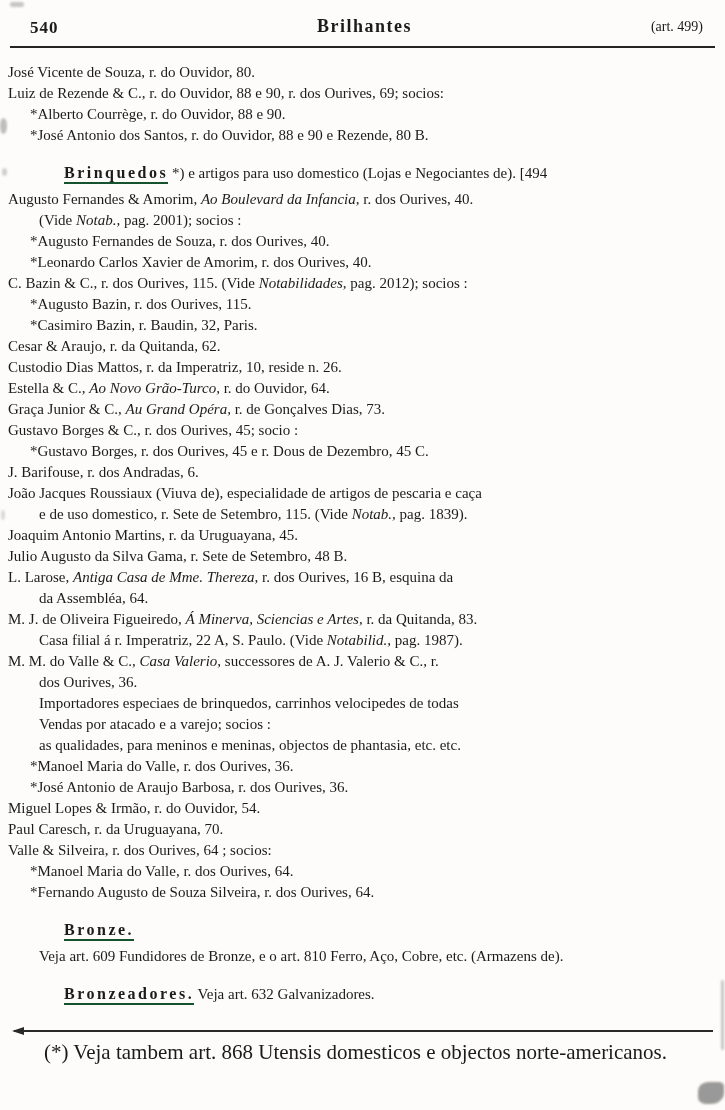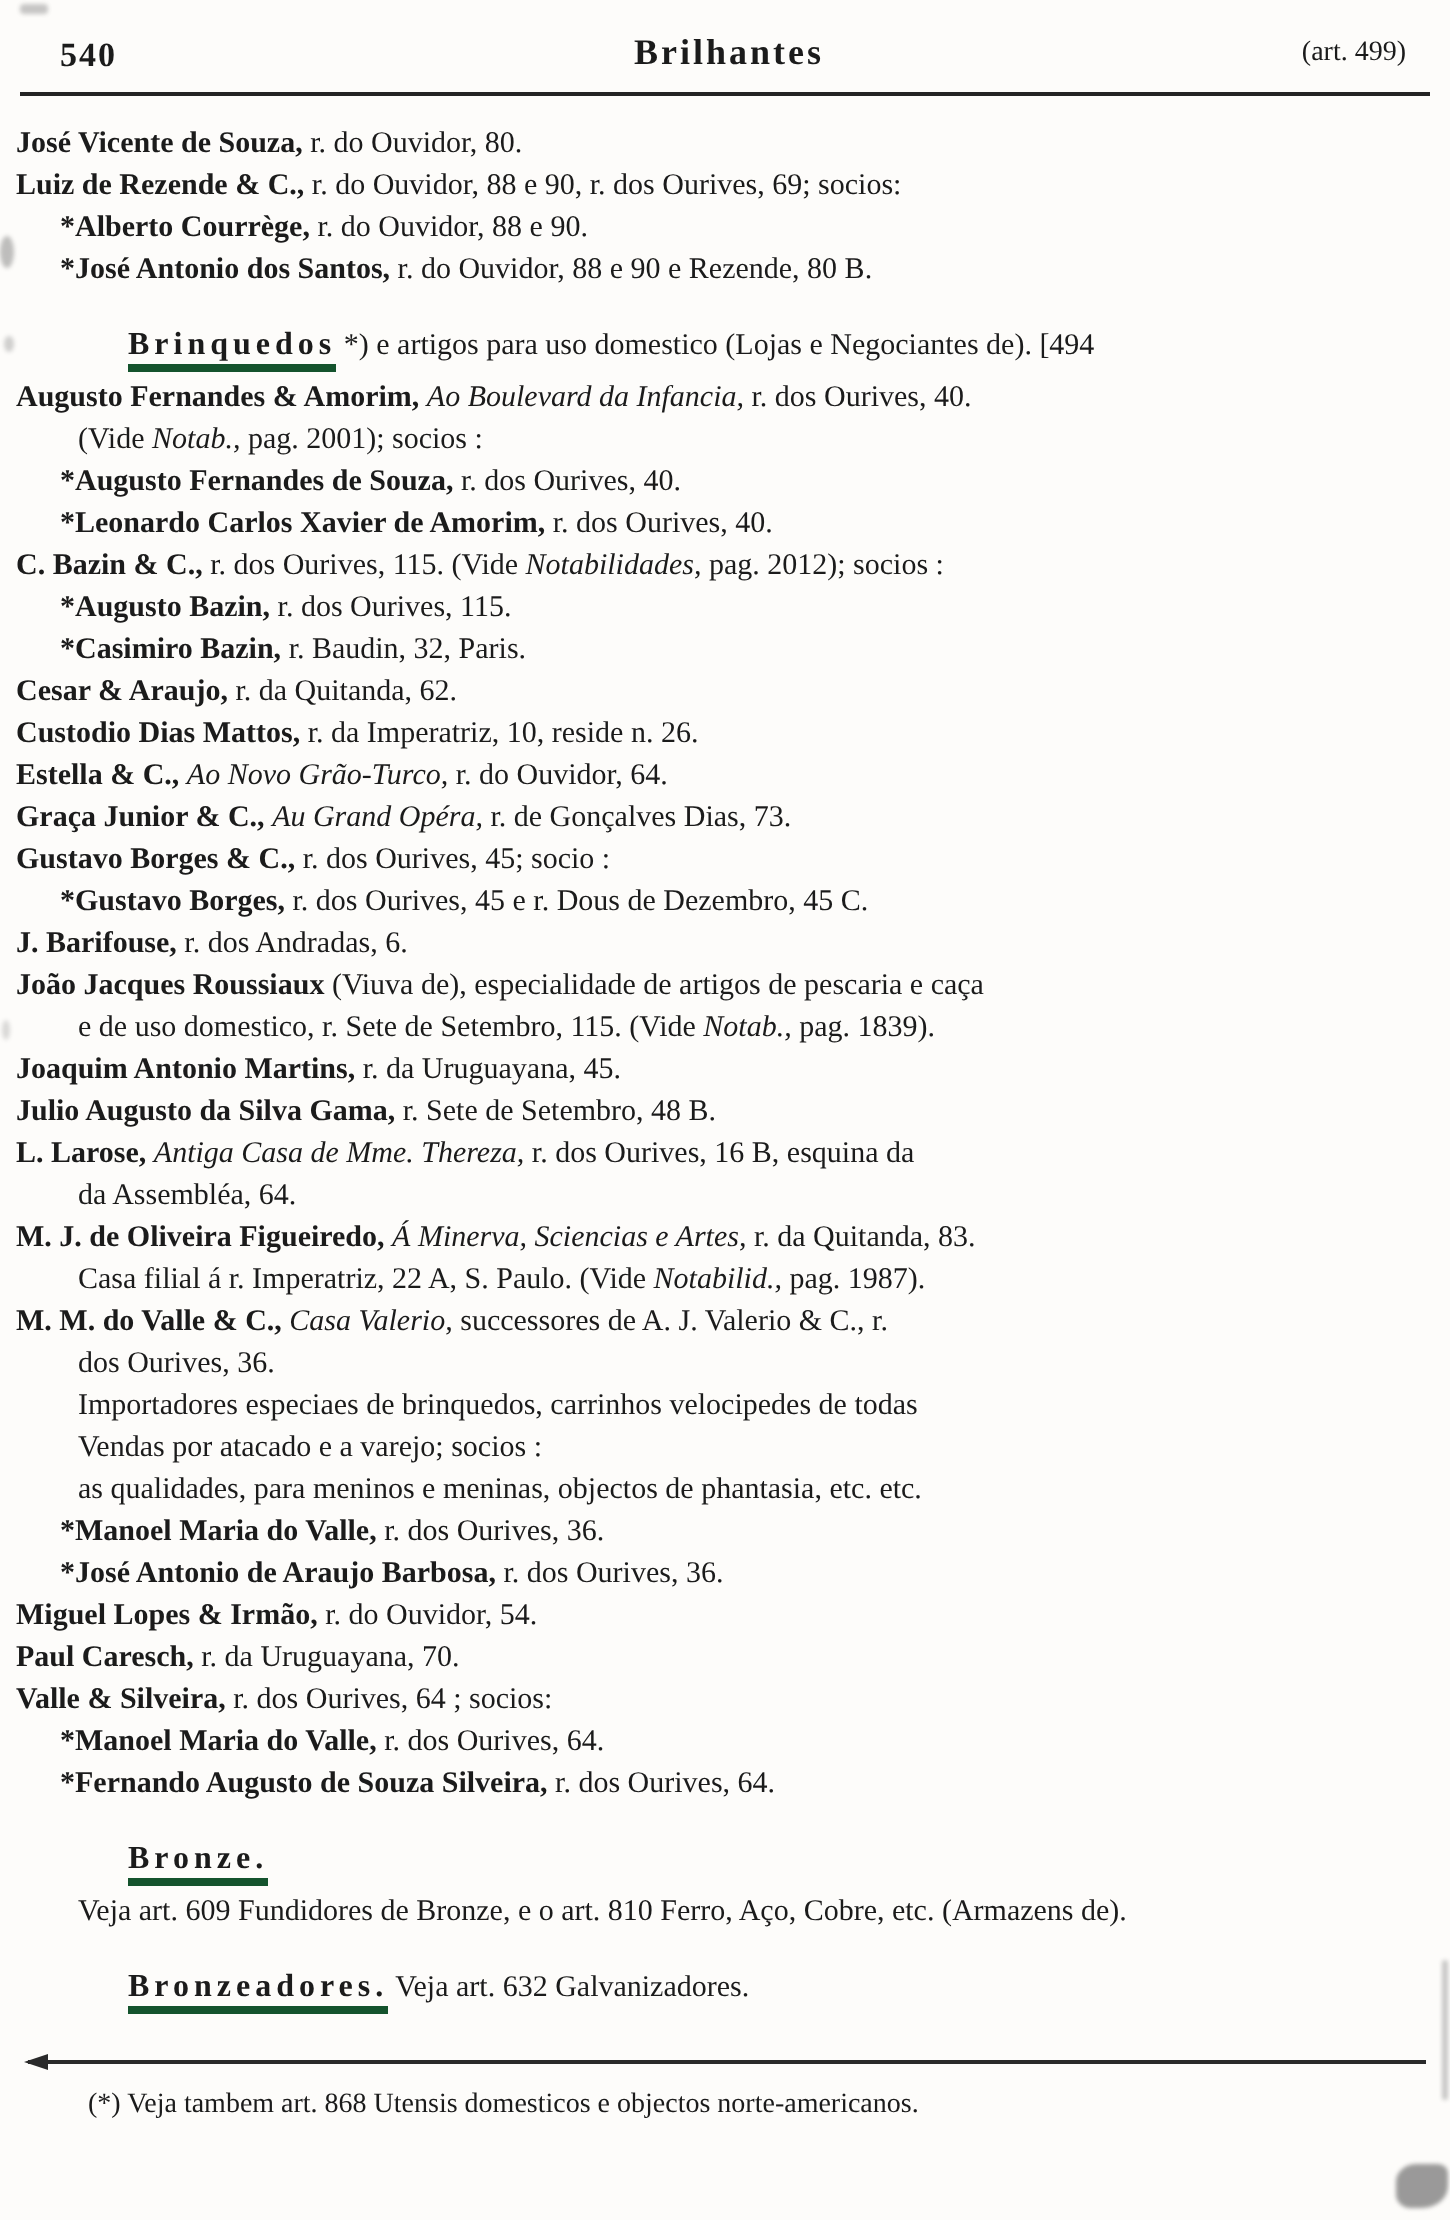--- a/index.html
+++ b/index.html
@@ -23,40 +23,40 @@
   .page-title { position:absolute; left:50%; transform:translateX(-50%); top:0; font-weight:bold; font-size:18px; letter-spacing:1.5px; }
   .art-ref { position:absolute; right:0; top:3px; font-size:14px; }
   .header-rule { margin:4px 10px 0 10px; border-bottom:2px solid #242424; }
 
   
   .content { margin:14px 10px 0 8px; font-size:15px; }
   .line { line-height:21px; }
   .l-entry   { margin-left:0; }
   .l-partner { margin-left:22px; }
   .l-cont    { margin-left:31px; }
-  .bd { font-weight:bold;text-align:center; }
+  .bd { font-weight:normal;text-align:center; }
   .it { font-style:italic; }
 
   .section-line { margin:15px 0 4px 56px; line-height:23px; font-size:15px; }
   .section-head {
     font-weight:bold; font-size:16px; letter-spacing:2.5px;
-    border-bottom:4px solid #14532d; padding-bottom:1px;text-align:right;
+    border-bottom:2px solid #14532d; padding-bottom:1px;text-align:right;
   }
   .section-tail { letter-spacing:0; }
 
   
   .footnote-rule { position:relative; margin:24px 12px 0 14px; border-top:2px solid #2a2a2a; }
   .arrow-mark {
     position:absolute; left:-2px; top:-5px;
     width:0; height:0;
     border-right:12px solid #2a2a2a;
     border-top:4px solid transparent;
     border-bottom:4px solid transparent;
   }
-  .footnote { margin:10px 20px 0 44px; font-size:14px; line-height:21px; }
+  .footnote { margin:10px 20px 0 44px; font-size:21px; line-height:21px; }
 
   
   .artifact { position:absolute; background:#4a4a4a; border-radius:50%; filter:blur(1px); }
   .a1 { left:0;   top:118px;  width:7px;  height:16px; opacity:.35; }
   .a2 { left:2px; top:168px;  width:5px;  height:8px;  opacity:.25; }
   .a3 { left:1px; top:510px;  width:4px;  height:10px; opacity:.2;  }
   .a4 { left:698px; top:1082px; width:26px; height:22px; opacity:.55; border-radius:40% 20% 50% 30%; }
   .a5 { left:721px; top:980px;  width:3px;  height:70px; opacity:.3; border-radius:2px; }
   .a6 { left:10px; top:2px; width:14px; height:5px; opacity:.3; border-radius:2px; }
 </style>

